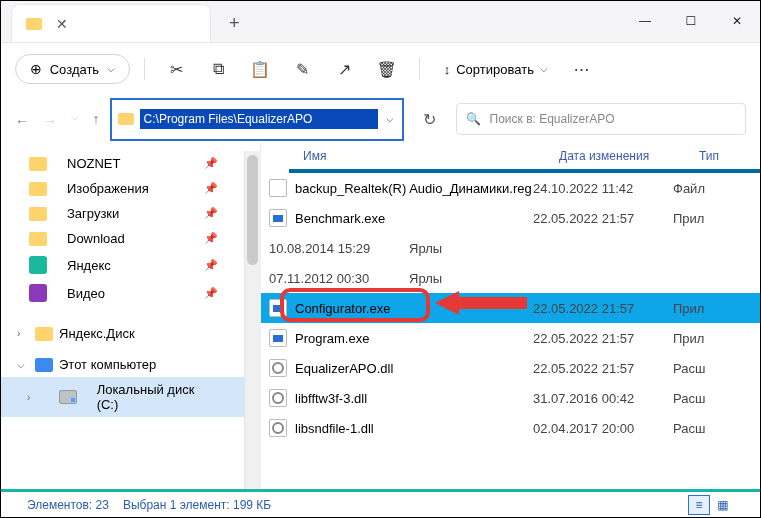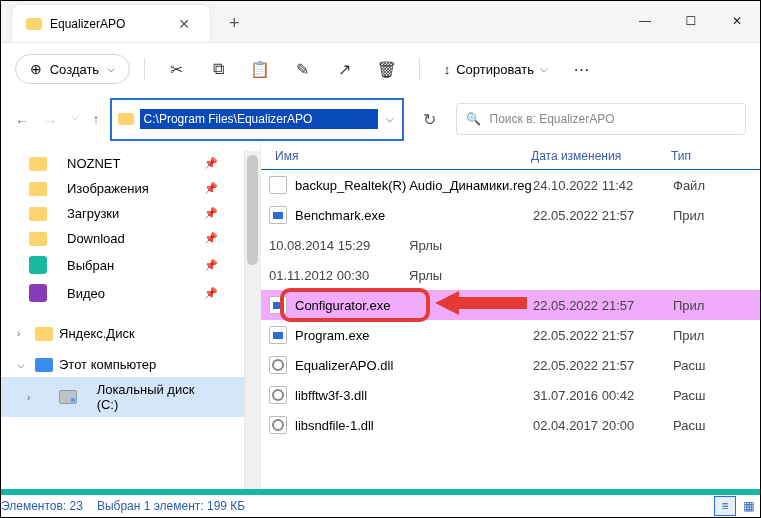--- a/index.html
+++ b/index.html
@@ -37,54 +37,53 @@
 .folder-icon { width: 18px; height: 14px; background: #ffd36e; border-radius: 2px; }
 .music-icon { width:18px; height:18px; background:#1ab89c; border-radius:3px; }
 .video-icon { width:18px; height:18px; background:#8a3ab9; border-radius:3px; }
 .ydisk-icon { width:18px; height:14px; background:#ffd36e; border-radius:2px; position:relative; }
 .pc-icon { width:18px; height:14px; background:#3b8bef; border-radius:2px; }
 .disk-icon { width:18px; height:14px; background:#bdc3c9; border:1px solid #999; border-radius:2px; position:relative;}
 .disk-icon::after{content:"";position:absolute;width:4px;height:4px;background:#4aa3ff;right:1px;bottom:1px;}
 .tree-toggle { width:12px; color:#666; font-size:10px; }
 .side-group { display:flex; align-items:center; gap:6px; padding:5px 14px 5px 16px; font-size:13px;}
 .main { flex:1; display:flex; flex-direction:column; overflow:hidden; }
-.col-header { display:flex; padding: 6px 0; border-bottom:1px solid #0369a1; font-size:12px; color:#4a6; color:#3758a8;}
+.col-header { display:flex; padding: 6px 0; border-bottom:4px solid #0369a1; font-size:12px; color:#4a6; color:#3758a8;margin-left:28px;}
 .col-header div{color:#3b5cad;}
 .ch-name{width:270px; padding-left:14px;}
 .ch-date{width:140px;}
 .ch-type{flex:1;}
 .file-row { display:flex; align-items:center; font-size:13px; height:30px; padding:0 11px 0 8px;}
-.file-row.selected { background:#f0abfc; }
+.file-row.selected { background:#0ea5e9; }
 .fname{width:264px; display:flex; align-items:center; gap:8px;}
 .fdate{width:140px; color:#444;}
 .ftype{flex:1; color:#444;}
 .ficon{width:18px; height:18px; display:flex; align-items:center; justify-content:center; font-size:11px; border-radius:2px;}
 .ic-reg{background:#fff;border:1px solid #bbb;color:#4a7;}
 .ic-exe{background:#fff;border:1px solid #bbb;}
 .ic-exe::before{content:"";display:block;width:10px;height:7px;background:#2a6fd6;}
 .ic-url{background:#fff;border:1px solid #bbb;color:#3b8bef;}
 .ic-dll{background:#fff;border:1px solid #bbb;}
 .ic-dll::before{content:"";width:8px;height:8px;border:2px solid #888;border-radius:50%;display:block;}
 .highlight-box{position:absolute; border:4px solid #e53935; border-radius:10px; pointer-events:none;}
 .arrow-ann{position:absolute; pointer-events:none;}
-.statusbar{height:28px; border-top:6px solid #14b8a6; display:flex; align-items:center; padding:0 0; font-size:12px; gap:14px; color:#2a5db0;}
+.statusbar{height:28px; border-top:3px solid #14b8a6; display:flex; align-items:center; padding:0 26px; font-size:12px; gap:14px; color:#2a5db0;}
 .statusbar .view-btns{margin-left:auto; display:flex; gap:2px;}
 .view-btns span{width:22px; height:20px; display:flex; align-items:center; justify-content:center; border:1px solid transparent;}
 .view-btns span.active{border:1px solid #2a6fd6; background:#e6f0fb;}
 .sidebar-scrollbar{width:16px; background:#f0f0f0; border-left:1px solid #e4e4e4; position:relative;}
 .sidebar-scrollbar .thumb{position:absolute; left:2px; right:2px; top:4px; height:110px; background:#c9c9c9; border-radius:6px;}
 .sidebar-wrap{display:flex; height:100%;}
 </style>
 </head>
 <body>
 
 <div class="titlebar">
   <div class="tab">
     <span class="tab-icon"></span>
-    <span class="tab-title">EqualizerAPO</span>
     <span class="tab-close">✕</span>
   </div>
   <div class="new-tab">+</div>
   <div class="win-controls">
     <div class="win-btn">—</div>
     <div class="win-btn">☐</div>
     <div class="win-btn">✕</div>
   </div>
 </div>
 
@@ -148,21 +147,21 @@
             <span>Загрузки</span>
             <span class="pin">📌</span>
           </div>
         <div class="side-item">
             <span class="folder-icon"></span>
             <span>Download</span>
             <span class="pin">📌</span>
           </div>
         <div class="side-item">
             <span class="music-icon"></span>
-            <span>Выбран</span>
+            <span>Яндекс</span>
             <span class="pin">📌</span>
           </div>
         <div class="side-item">
             <span class="video-icon"></span>
             <span>Видео</span>
             <span class="pin">📌</span>
           </div>
         <div style="height:14px"></div>
         <div class="side-group">
             <span class="tree-toggle">›</span>
@@ -208,21 +207,21 @@
             <span>Benchmark.exe</span>
           </div>
           <div class="fdate">22.05.2022 21:57</div>
           <div class="ftype">Прил</div>
         </div>
         <div class="file-row">
           <div class="fdate">10.08.2014 15:29</div>
           <div class="ftype">Ярлы</div>
         </div>
         <div class="file-row">
-          <div class="fdate">01.11.2012 00:30</div>
+          <div class="fdate">07.11.2012 00:30</div>
           <div class="ftype">Ярлы</div>
         </div>
         <div class="file-row selected">
           <div class="fname">
             <span class="ficon ic-exe"></span>
             <span>Configurator.exe</span>
           </div>
           <div class="fdate">22.05.2022 21:57</div>
           <div class="ftype">Прил</div>
         </div>

